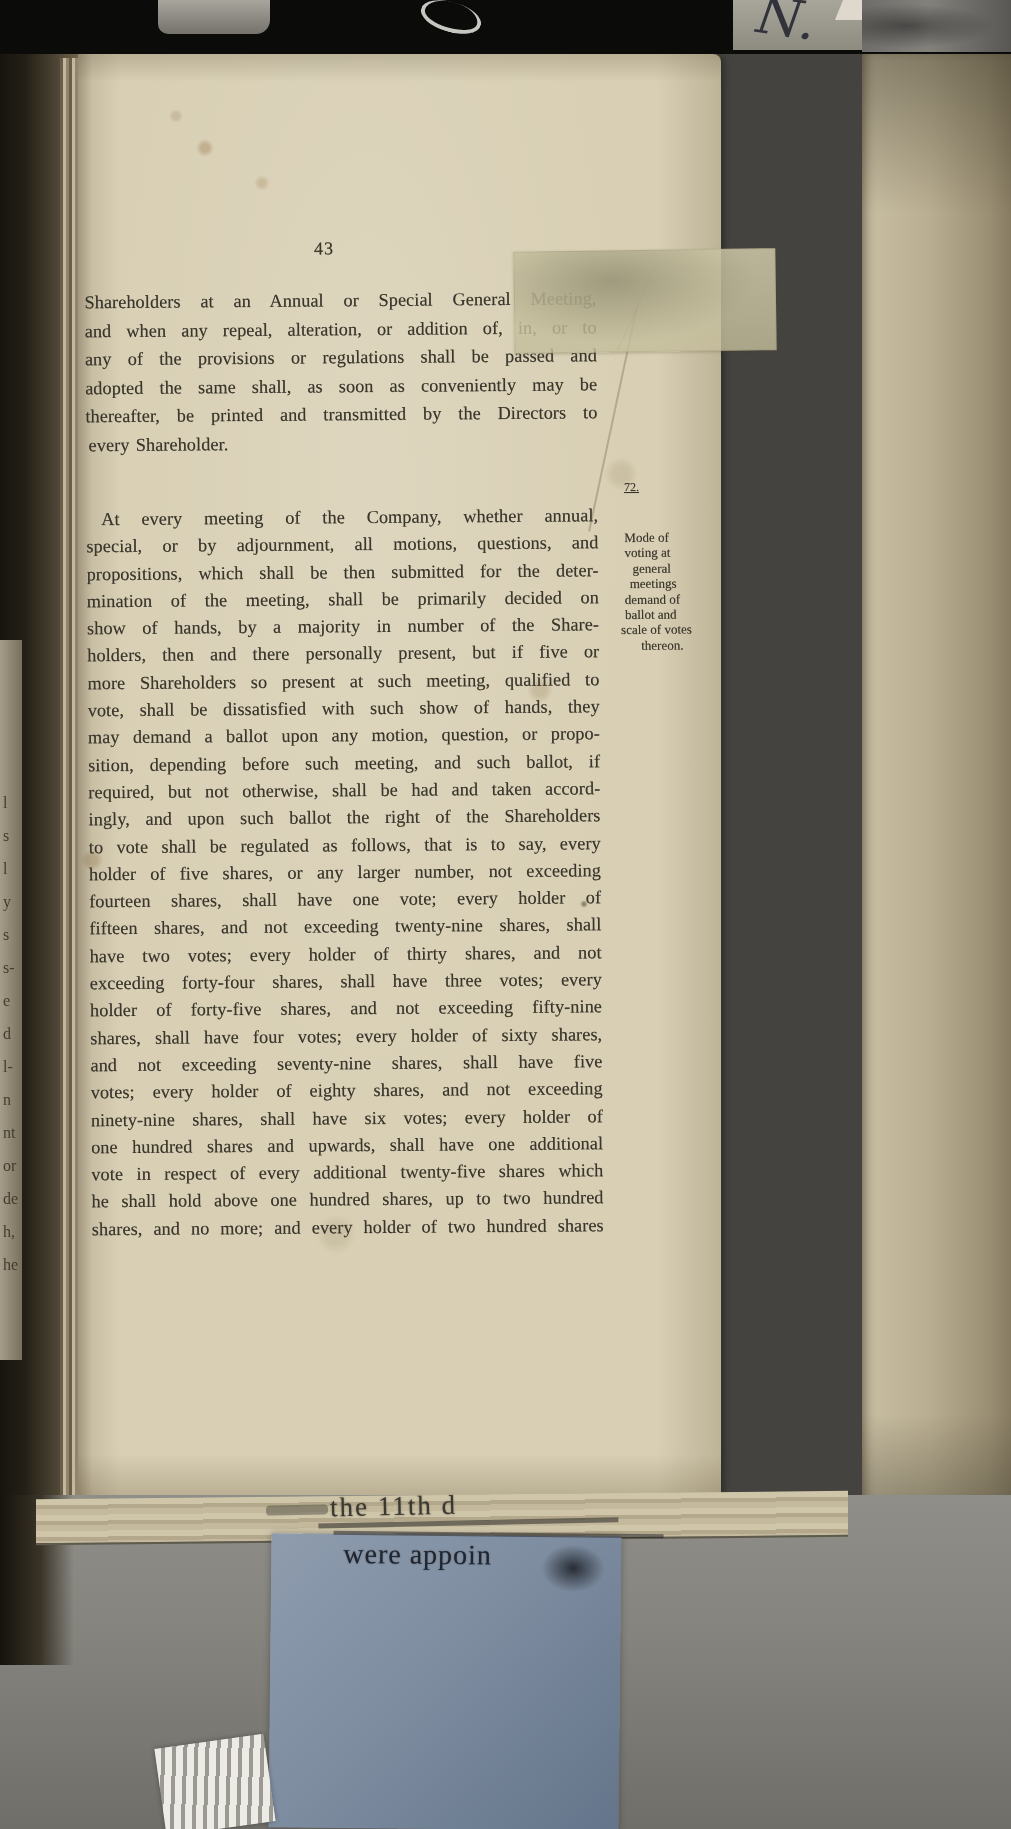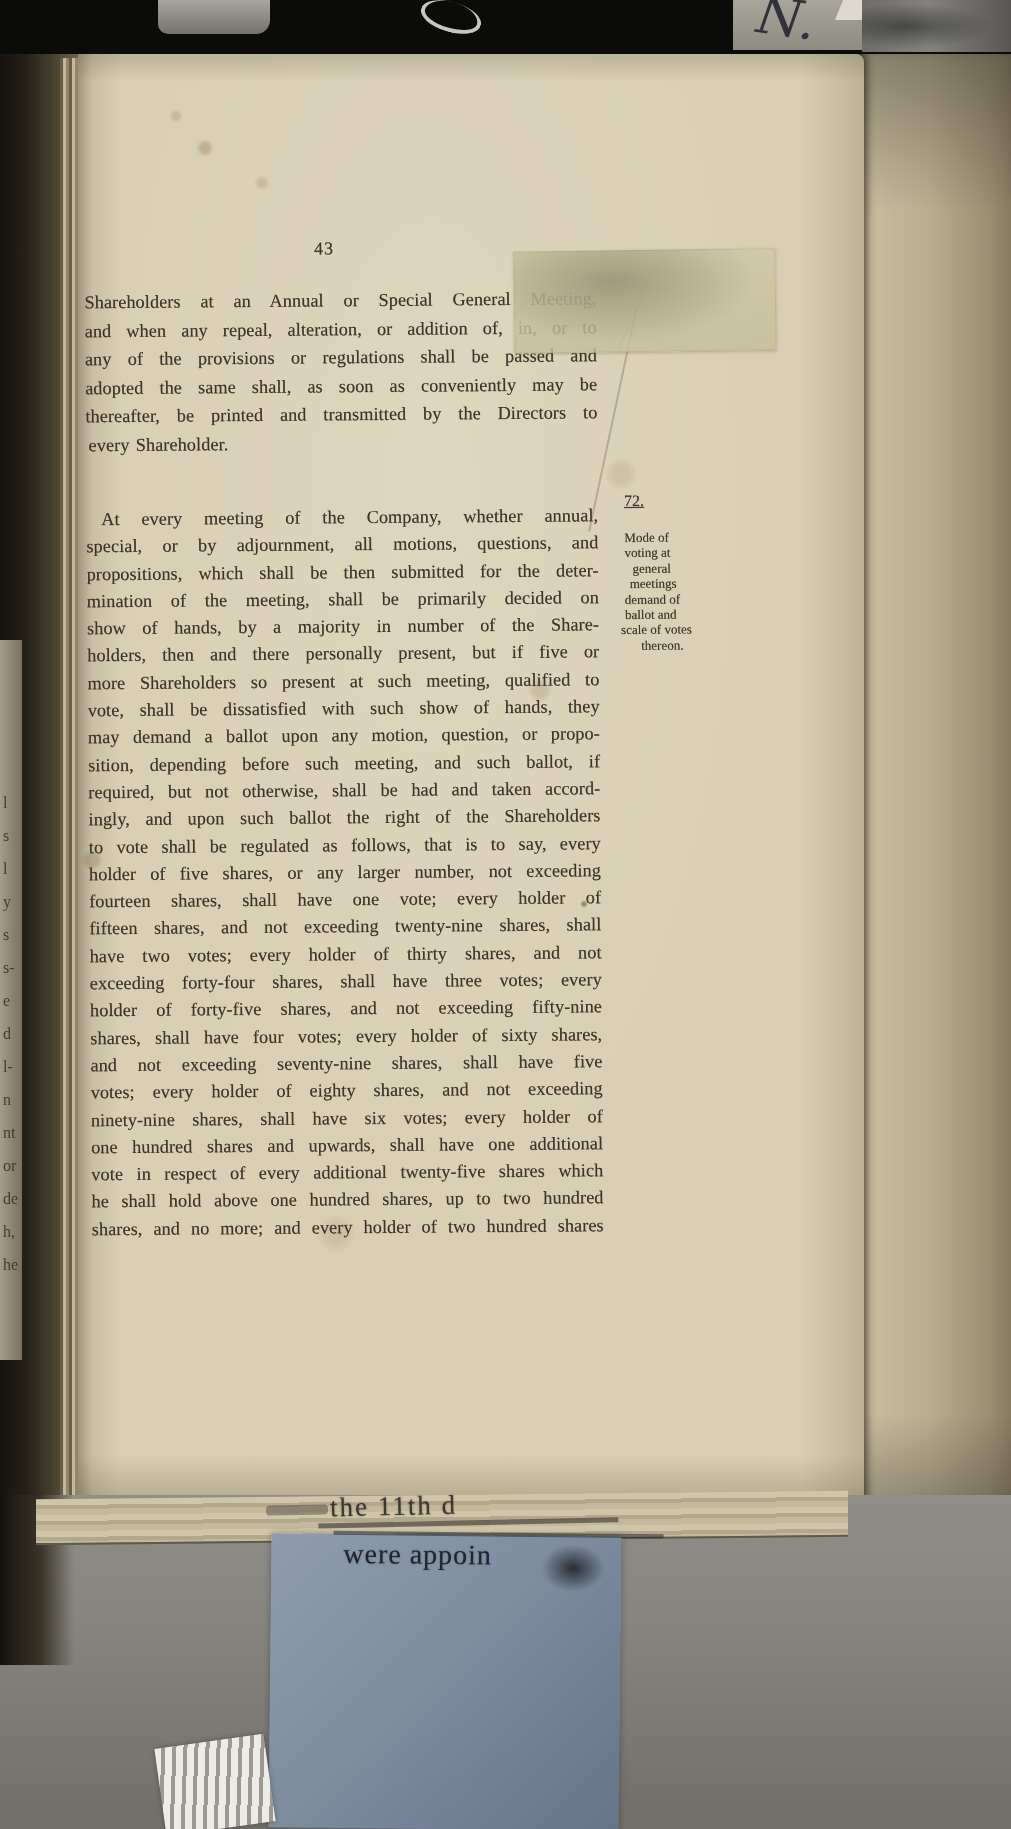--- a/index.html
+++ b/index.html
@@ -48,21 +48,21 @@
   
   .right-region { position:absolute; left:862px; top:54px; width:149px; height:1446px;
     background:linear-gradient(90deg,#c9bfa3,#b9ae91 45%,#9a8f73 85%,#877c62);
     box-shadow:inset 8px 0 12px -6px rgba(40,30,15,.6); z-index:2; }
   .right-region::before { content:""; position:absolute; inset:0;
     background:
       linear-gradient(180deg,rgba(40,35,25,.38),rgba(40,35,25,0) 11%),
       linear-gradient(0deg,rgba(60,55,45,.35),rgba(60,55,45,0) 6%); }
 
   
-  .page { position:absolute; left:76px; top:54px; width:788px; height:1446px;
+  .page { position:absolute; left:76px; top:54px; width:645px; height:1446px;
     background:var(--paper,#d8cfb4); z-index:2; border-radius:2px 8px 0 0;
     box-shadow:3px 0 7px rgba(0,0,0,.35); }
   .page-light { position:absolute; inset:0; pointer-events:none;
     background:
       linear-gradient(90deg,rgba(60,45,25,.38) 0,rgba(60,45,25,.10) 16px,rgba(60,45,25,0) 44px),
       linear-gradient(270deg,rgba(95,80,50,.22) 0,rgba(95,80,50,0) 64px),
       linear-gradient(180deg,rgba(80,70,45,.22) 0,rgba(80,70,45,0) 28px),
       linear-gradient(0deg,rgba(95,80,50,.28) 0,rgba(95,80,50,0) 46px),
       radial-gradient(ellipse at 45% 30%,rgba(255,255,248,.14),rgba(255,255,248,0) 55%); }
   .stains { position:absolute; inset:0; pointer-events:none;
@@ -86,21 +86,21 @@
   .para { position:absolute; left:12px; width:512px; font-size:18.2px; }
   .para .line { text-align:justify; text-align-last:justify;
     word-spacing:1.6px; letter-spacing:.1px; }
   .para1 { top:234px; }
   .para1 .line { height:28.5px; line-height:28.5px; }
   .para.ends .line:last-of-type { text-align-last:left; padding-left:3px; }
   .para2 { top:452px; }
   .para2 .line { height:27.3px; line-height:27.3px; }
   .para2 .line:first-of-type { padding-left:15px; }
 
-  .sec-num { position:absolute; left:550px; top:442px; font-size:16px;text-decoration:underline; }
+  .sec-num { position:absolute; left:550px; top:430px; font-size:12px;text-decoration:underline; }
   .margin-note { position:absolute; left:546px; top:480px; width:98px; font-size:13px; }
   .margin-note .mline { line-height:15.4px; padding-left:4px; }
   .margin-note div:nth-of-type(3) { padding-left:12px; }
   .margin-note div:nth-of-type(4) { padding-left:9px; }
   .margin-note div:nth-of-type(7) { padding-left:0; }
   .margin-note div:nth-of-type(8) { padding-left:20px; }
 
   .crease { position:absolute; background:rgba(95,80,55,.30); z-index:3; }
   .c1 { left:536px; top:250px; width:2px; height:230px; transform:rotate(12deg); }
   .c2 { left:560px; top:208px; width:1px; height:92px; transform:rotate(24deg); }

